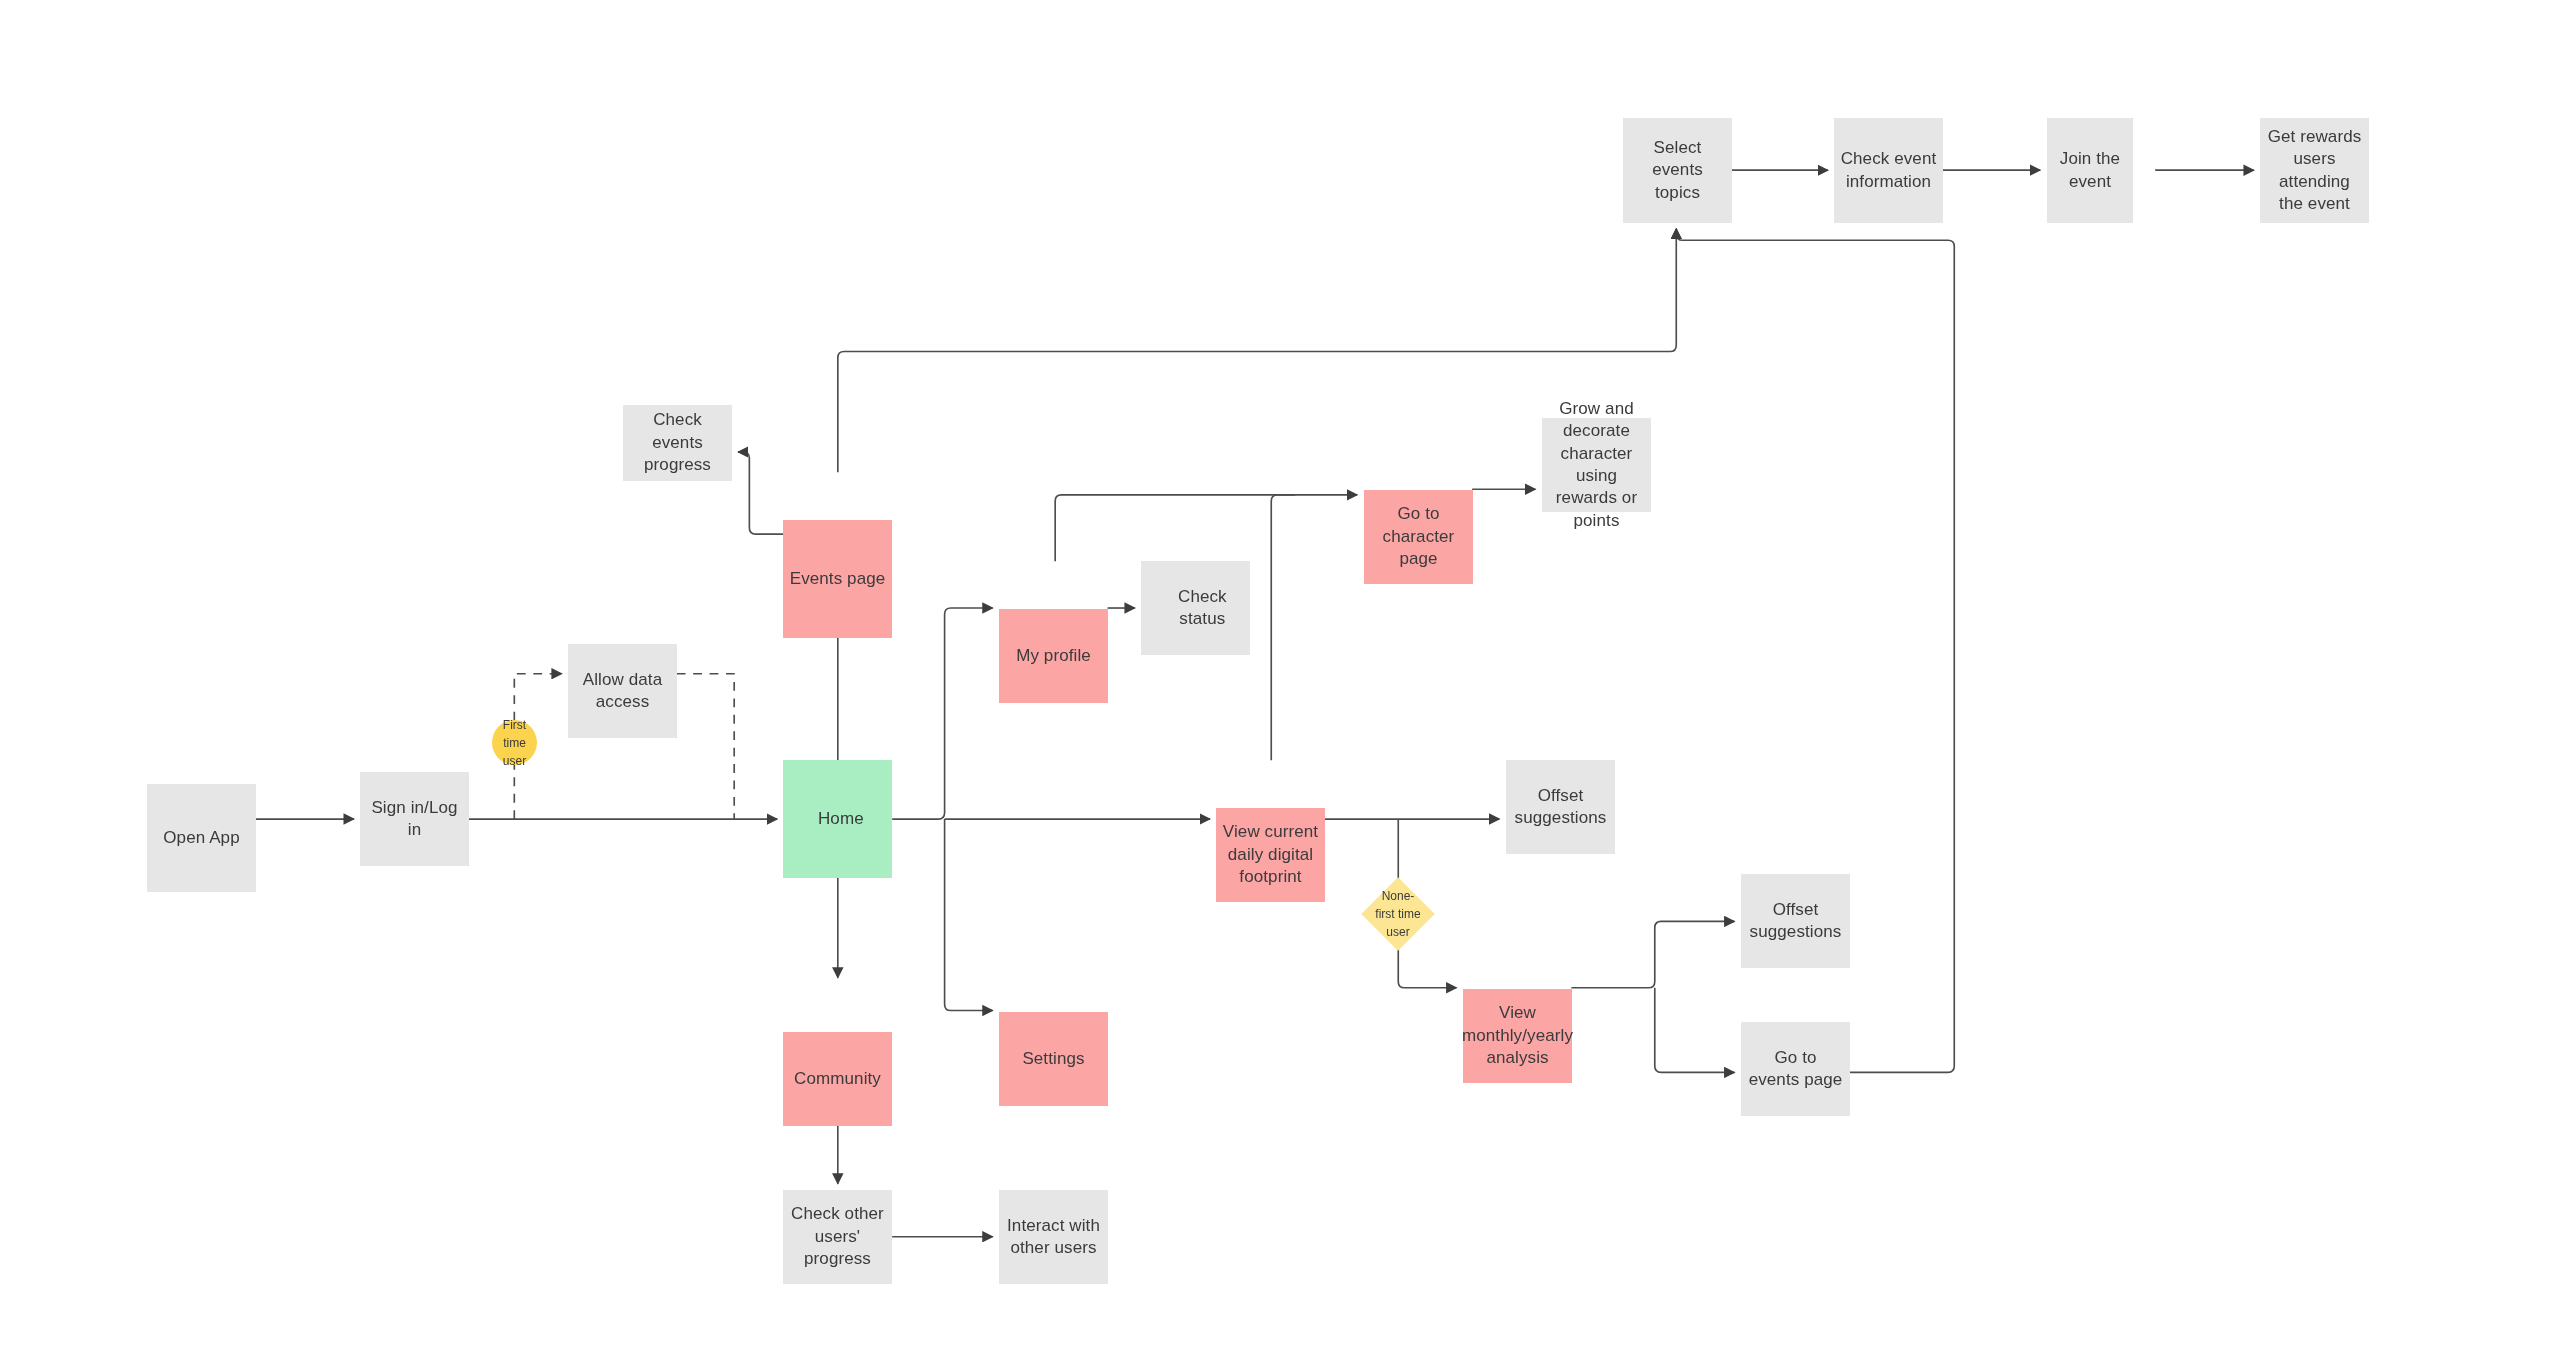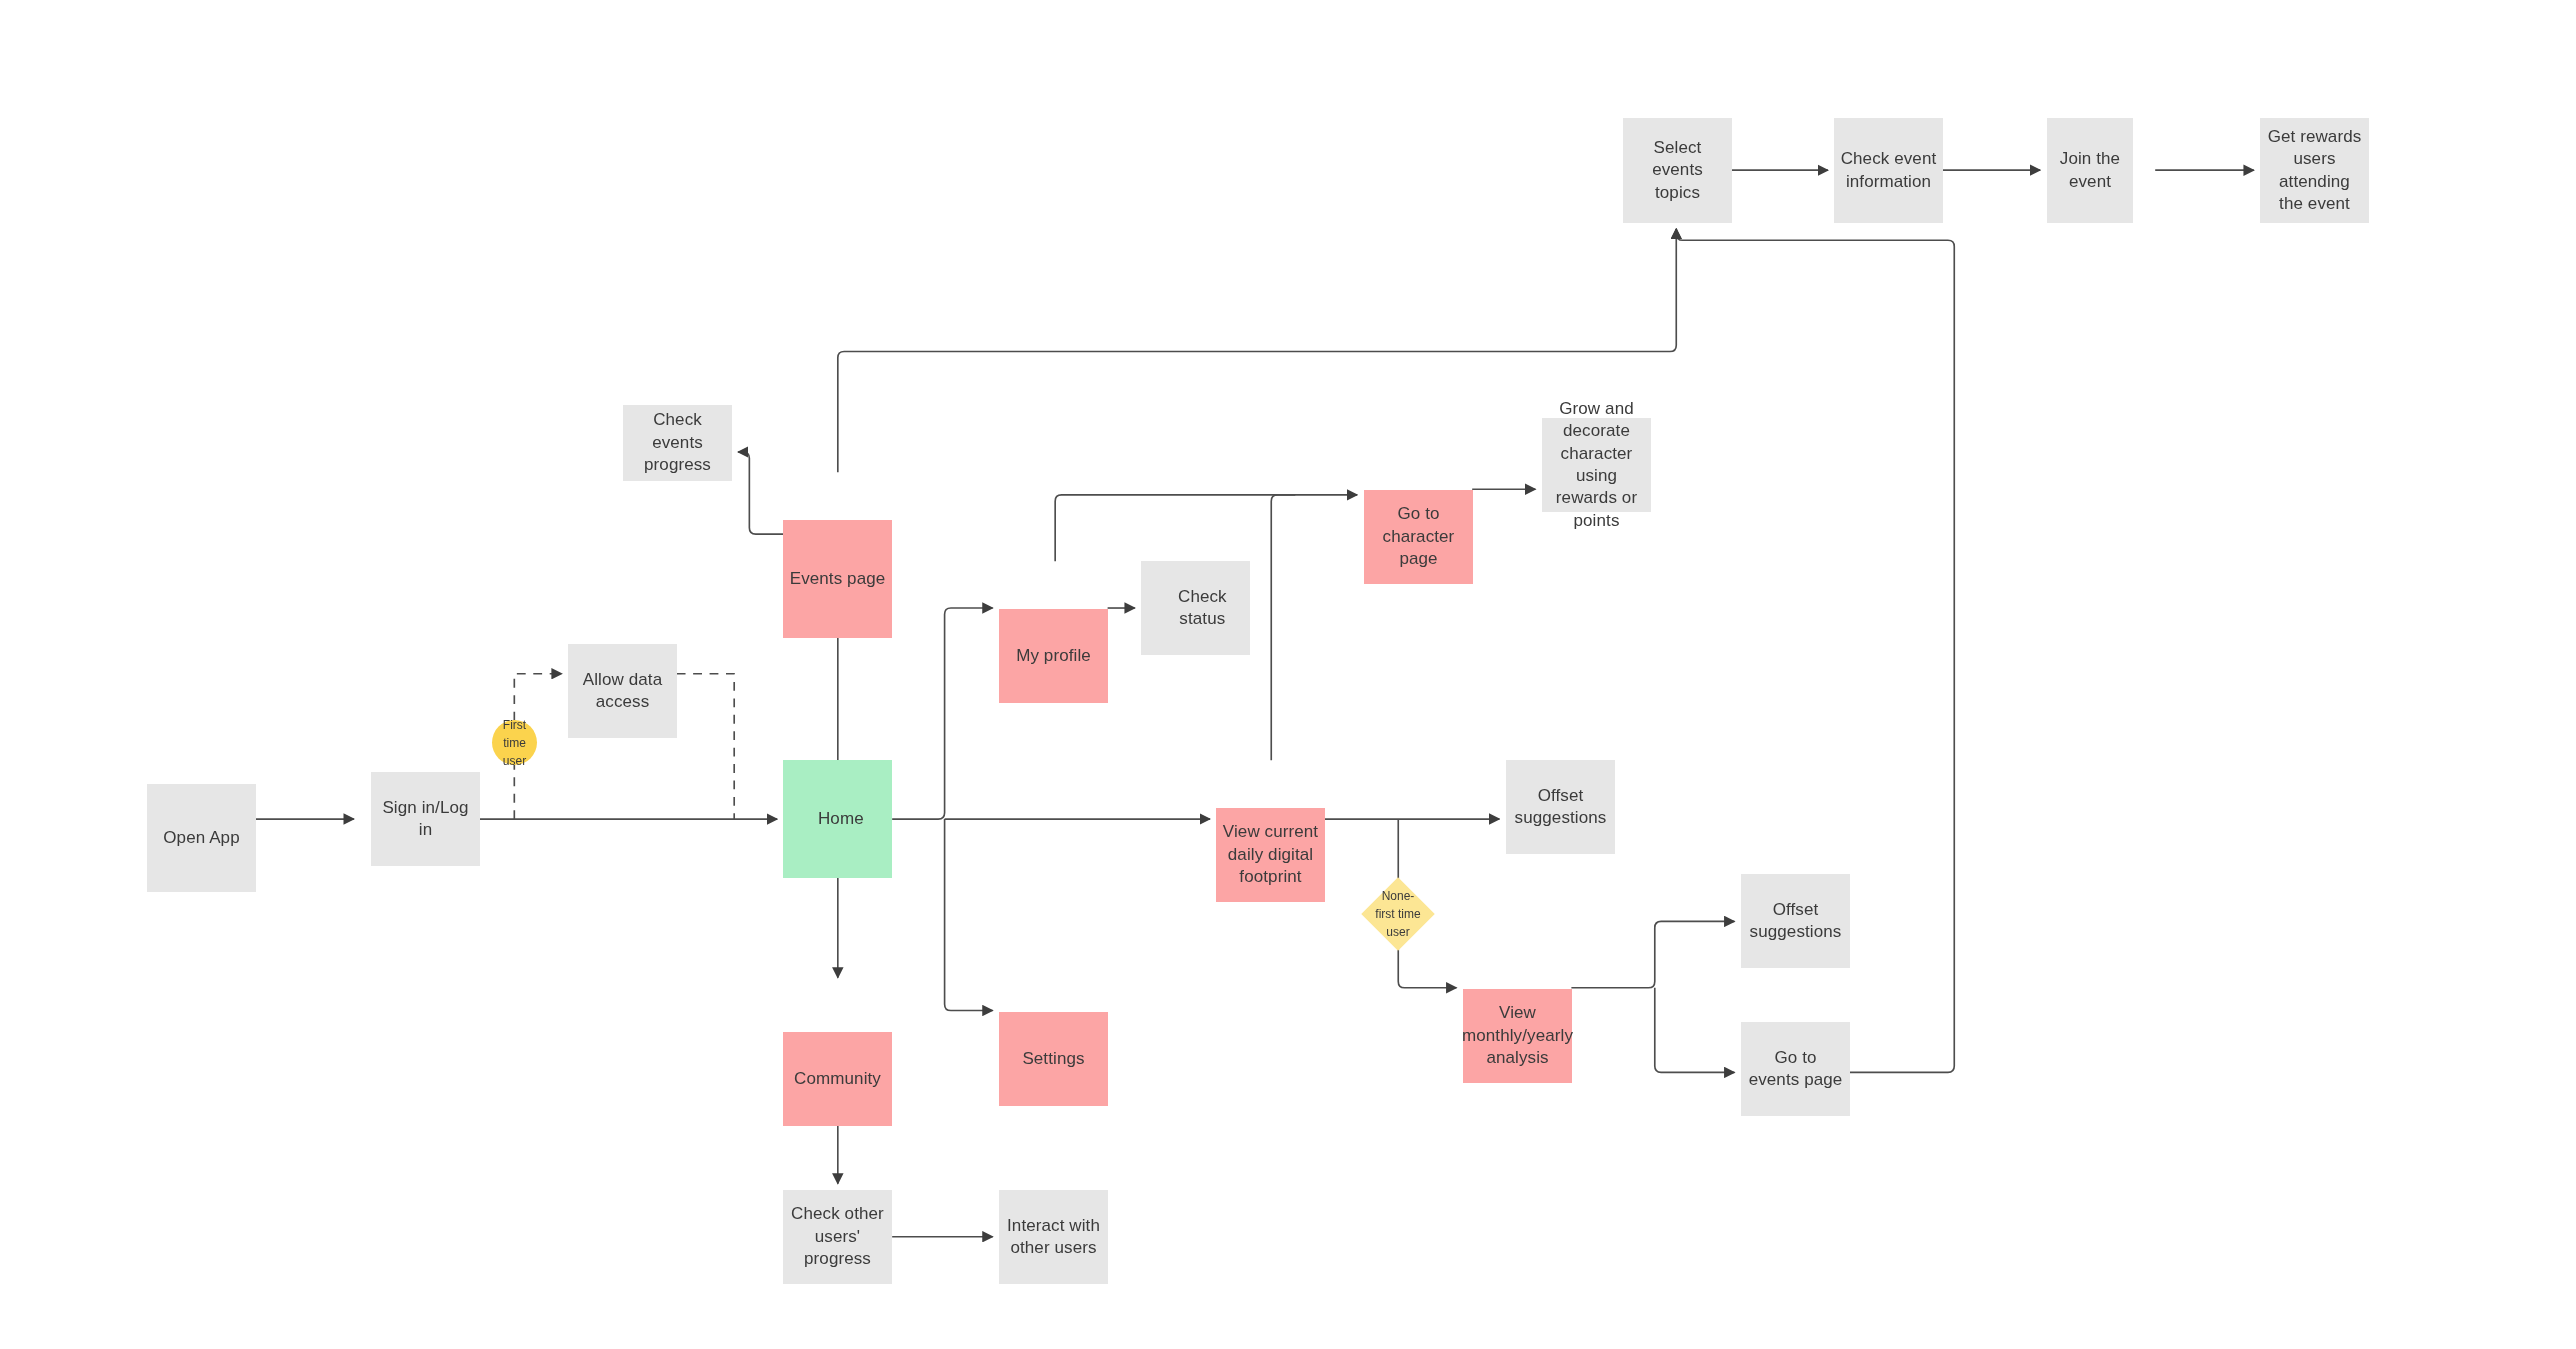--- a/index.html
+++ b/index.html
@@ -137,21 +137,21 @@
       <path d="M 2740 269 L 2893 269" marker-end="url(#arrow)"></path>
       <path d="M 3075 269 L 3229 269" marker-end="url(#arrow)"></path>
       <path d="M 3411 269 L 3567 269" marker-end="url(#arrow)"></path>
     </g>
   </svg>
 
   <div class="node grey" style="left:147px; top:772px; width:109px; height:108px;margin-top:12px;">
     <span>Open App</span>
   </div>
 
-  <div class="node grey" style="left:360px; top:772px; width:109px; height:94px;margin-left:11px;">
+  <div class="node grey" style="left:360px; top:772px; width:109px; height:94px;">
     <span>Sign in/Log in</span>
   </div>
 
   <div class="node grey" style="left:568px; top:644px; width:109px; height:94px;">
     <span>Allow data access</span>
   </div>
 
   <div class="marker circle" style="left:492px; top:720px; width:45px; height:45px;">
     <span>First time user</span>
   </div>

